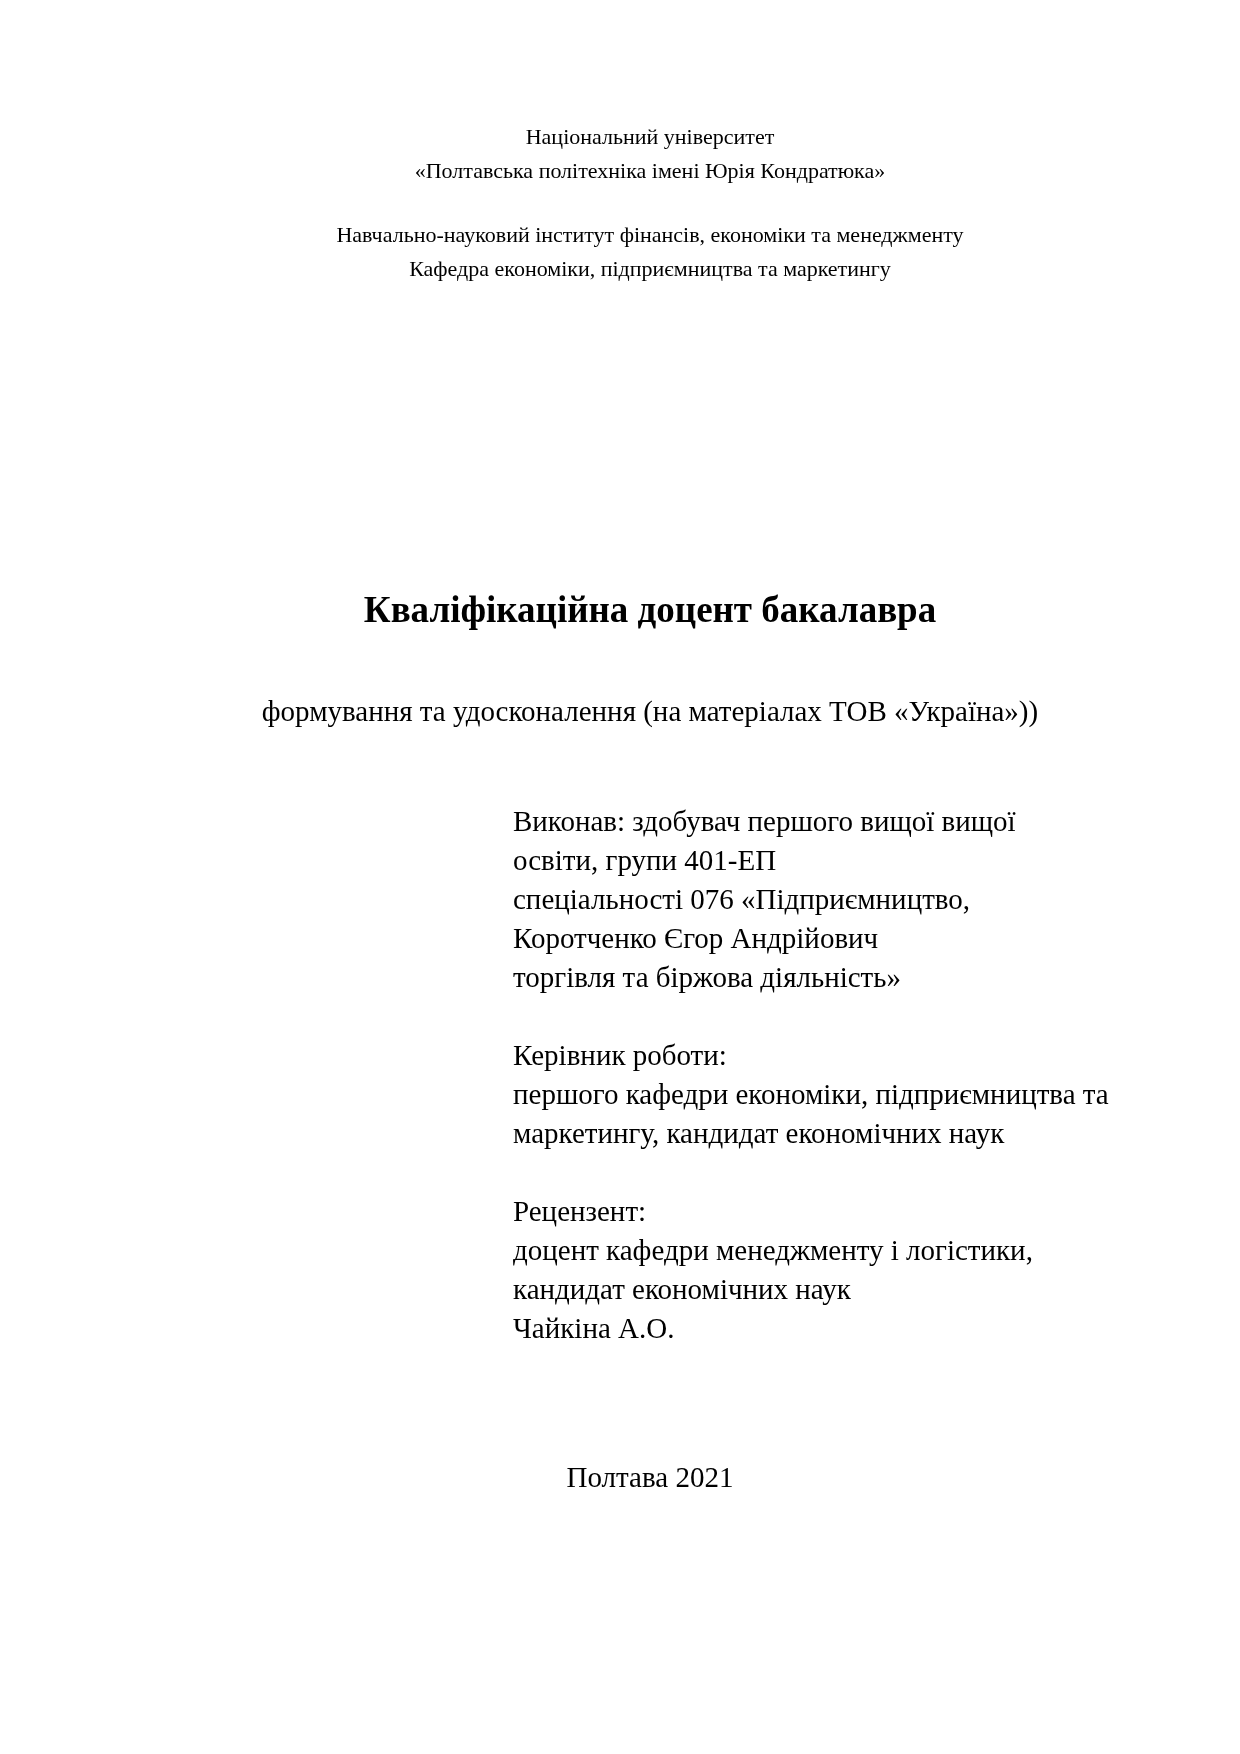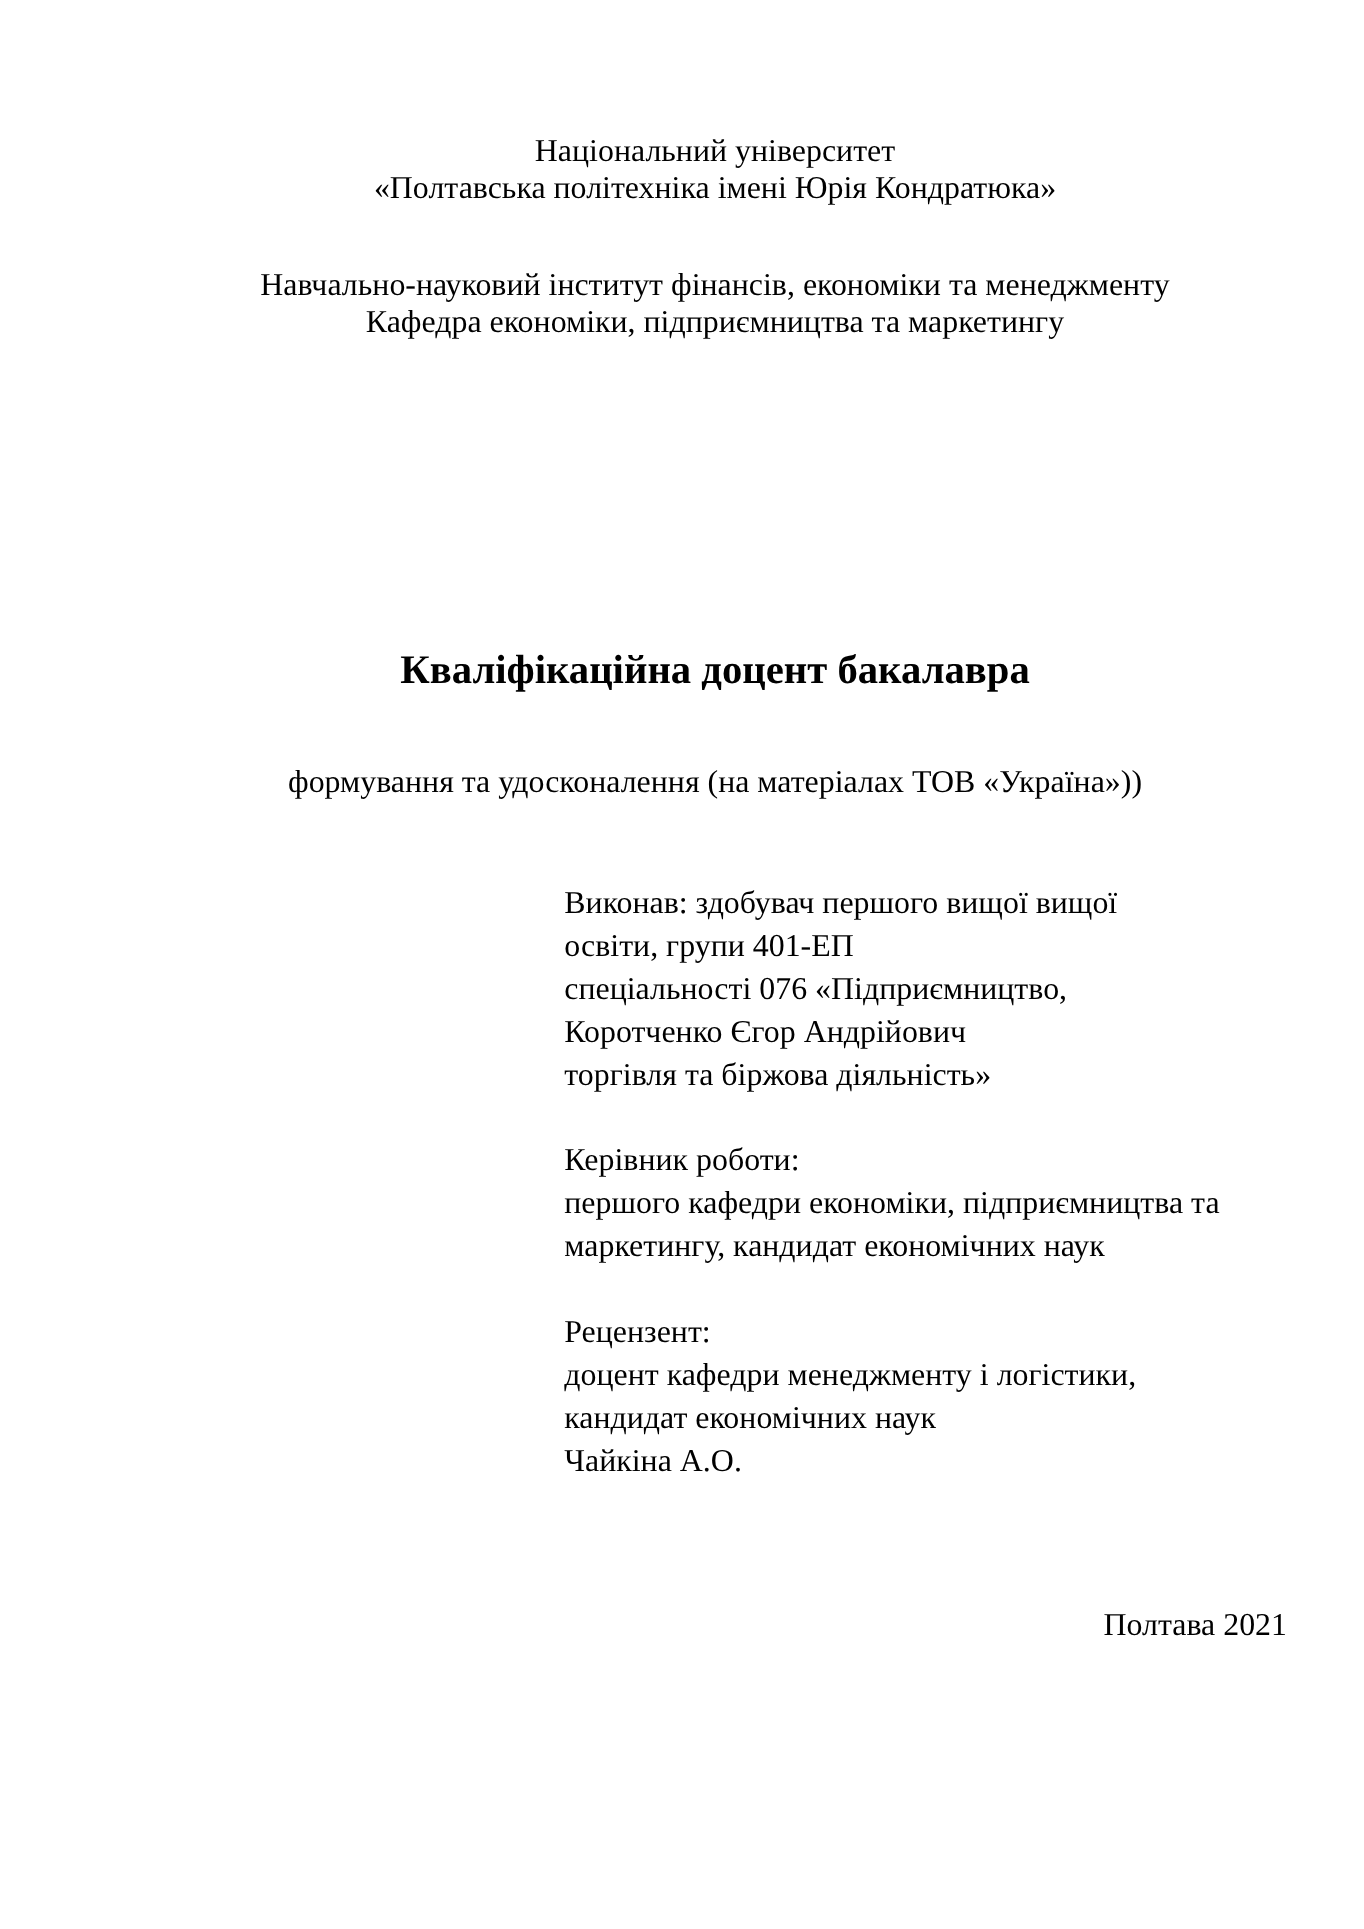--- a/index.html
+++ b/index.html
@@ -21,41 +21,41 @@
     position: absolute;
     left: 130px;
     width: 1040px;
     text-align: center;
   }
   .body-text {
     font-size: 29px;
     line-height: 39px;
   }
   .header-text {
-    font-size: 29px;
+    font-size: 22px;
     line-height: 34px;
   }
   .univ-block   { top: 120px; }
-  .inst-block   { top: 218px; margin-top: 24px; }
+  .inst-block   { top: 218px; }
   .work-title {
     top: 587px;
     font-size: 37px;
     line-height: 46px;
     font-weight: bold;
   }
   .topic-block  { top: 692px; }
   .credits-block {
     position: absolute;
     left: 513px;
     top: 802px;
     text-align: left;
   }
   .credits-block .line { white-space: nowrap; }
   .spacer-line { height: 39px; }
-  .footer-block { top: 1458px; text-align: right; }
+  .footer-block { top: 1458px; }
 </style>
 </head>
 <body>
 
 <div class="page">
 
   <div class="centered-block header-text univ-block">
     <div>Національний університет</div>
     <div>«Полтавська політехніка імені Юрія Кондратюка»</div>
   </div>

